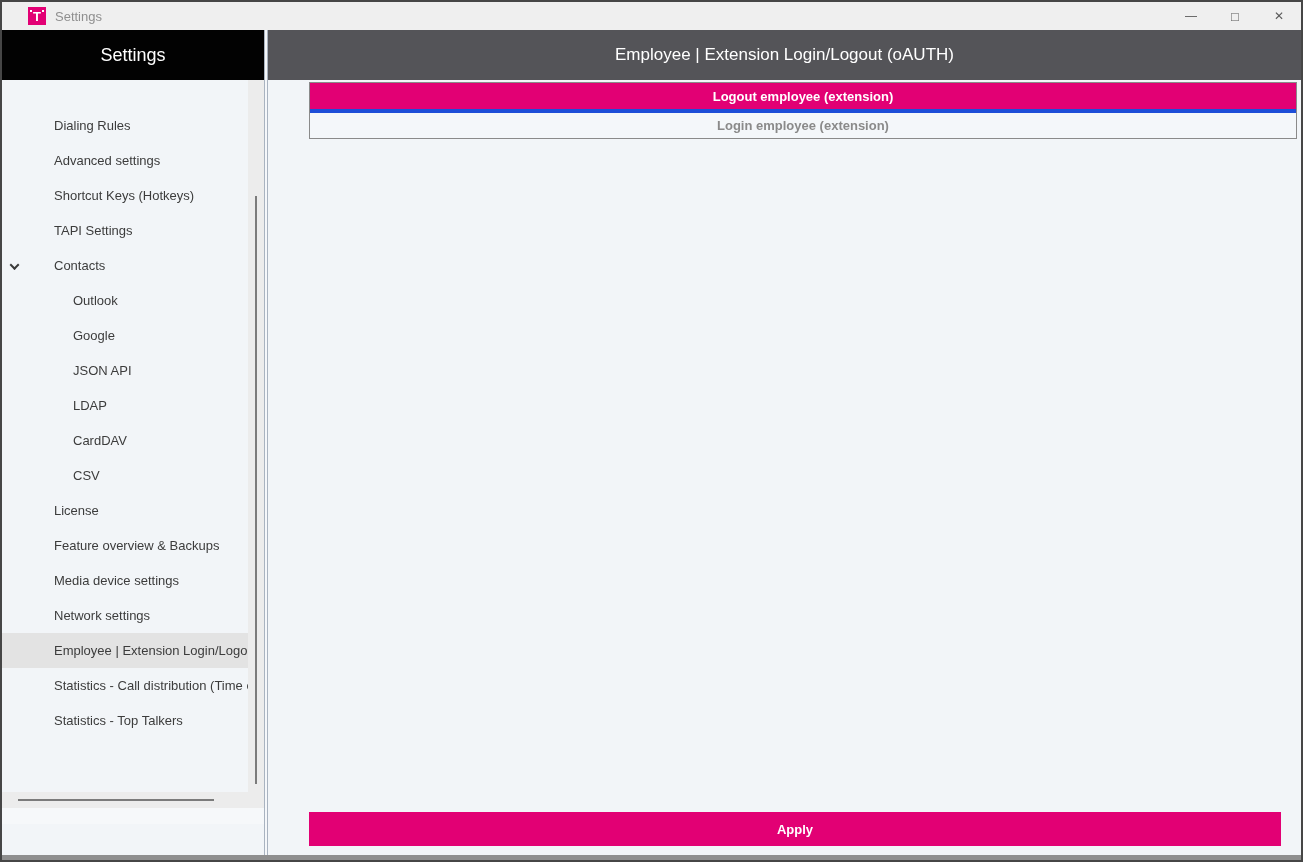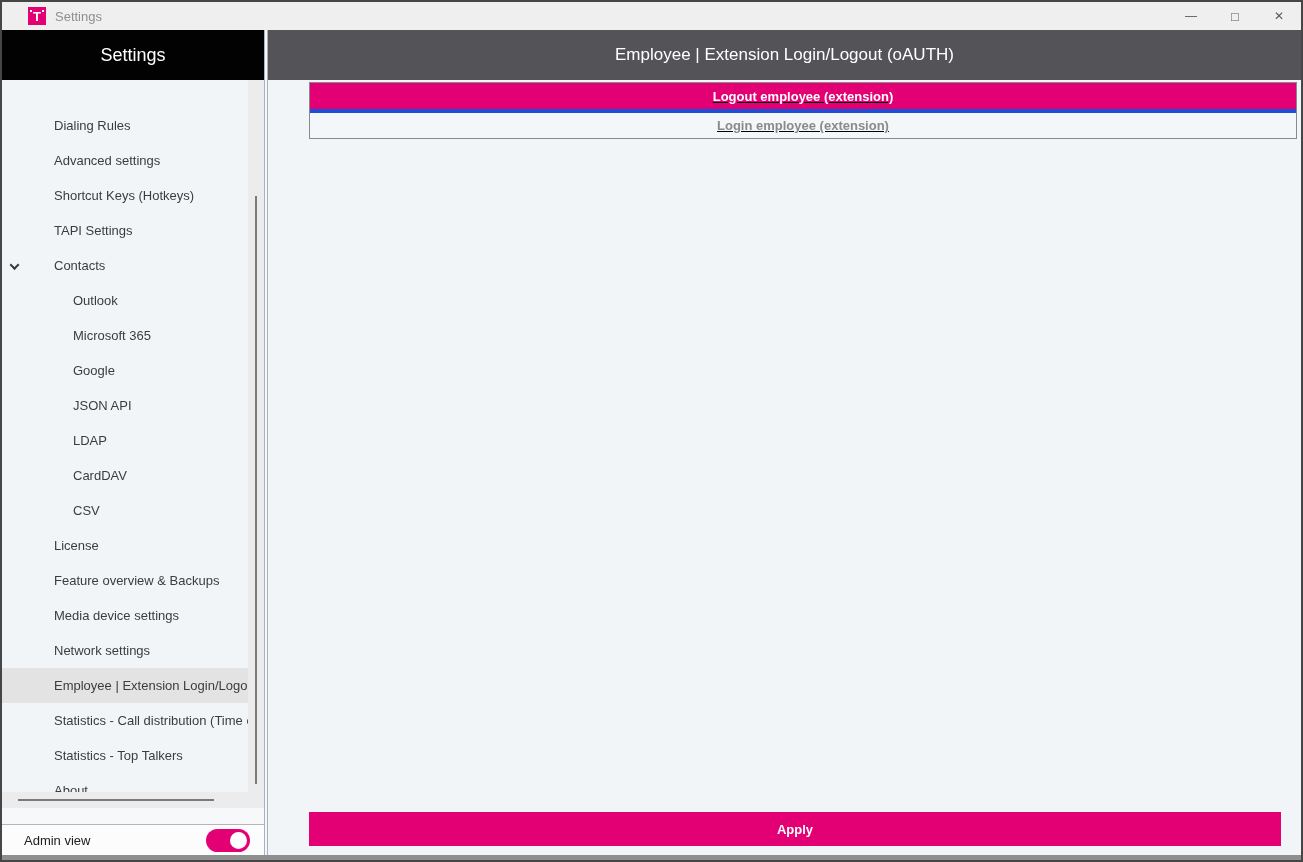--- a/index.html
+++ b/index.html
@@ -133,21 +133,20 @@
     height:50px;flex:0 0 50px;
     background:var(--header-gray);color:#fff;
     display:flex;align-items:center;justify-content:center;
     font-size:17px;
   }
   .content{flex:1 1 auto;position:relative;background:var(--content-bg);}
   .btn-stack{
     margin:2px 4px 0 41px;
     border:1px solid #8a8a8a;
     background:#f4f7fa;
-    text-decoration:underline;
   }
   .btn{
     display:block;width:100%;
     font-family:"Liberation Sans",sans-serif;
     font-size:13px;font-weight:bold;
     border:none;cursor:default;
   }
   .btn.magenta{background:var(--magenta);color:#fff;height:26px;}
   .btn.ghost{
     background:transparent;color:#8a8a8a;height:29px;
@@ -202,23 +201,20 @@
               <span class="nav-label">TAPI Settings</span>
             </div>
             <div class="nav-item">
               <span class="chev"></span>
               <span class="nav-label">Contacts</span>
             </div>
             <div class="nav-item sub">
               <span class="nav-label">Outlook</span>
             </div>
             <div class="nav-item sub">
-              <span class="nav-label">Microsoft 365</span>
-            </div>
-            <div class="nav-item sub">
               <span class="nav-label">Google</span>
             </div>
             <div class="nav-item sub">
               <span class="nav-label">JSON API</span>
             </div>
             <div class="nav-item sub">
               <span class="nav-label">LDAP</span>
             </div>
             <div class="nav-item sub">
               <span class="nav-label">CardDAV</span>
@@ -239,42 +235,33 @@
               <span class="nav-label">Network settings</span>
             </div>
             <div class="nav-item selected">
               <span class="nav-label">Employee | Extension Login/Logout (oAUTH)</span>
             </div>
             <div class="nav-item">
               <span class="nav-label">Statistics - Call distribution (Time of day)</span>
             </div>
             <div class="nav-item">
               <span class="nav-label">Statistics - Top Talkers</span>
-            </div>
-            <div class="nav-item">
-              <span class="nav-label">About</span>
             </div>
           </div>
         <div class="v-scrollbar">
           <div class="v-thumb"></div>
         </div>
       </div>
 
       <div class="h-scrollbar">
         <div class="h-thumb"></div>
       </div>
 
       <div class="sb-gap"></div>
 
-      <div class="admin-bar">
-        <span>Admin view</span>
-        <div class="toggle on" id="adminToggle">
-          <div class="knob"></div>
-        </div>
-      </div>
     </aside>
 
     <div class="splitter"></div>
 
     <main class="main">
       <div class="main-header">Employee | Extension Login/Logout (oAUTH)</div>
       <div class="content">
         <div class="btn-stack">
           <button class="btn magenta">Logout employee (extension)</button>
           <button class="btn ghost">Login employee (extension)</button>

